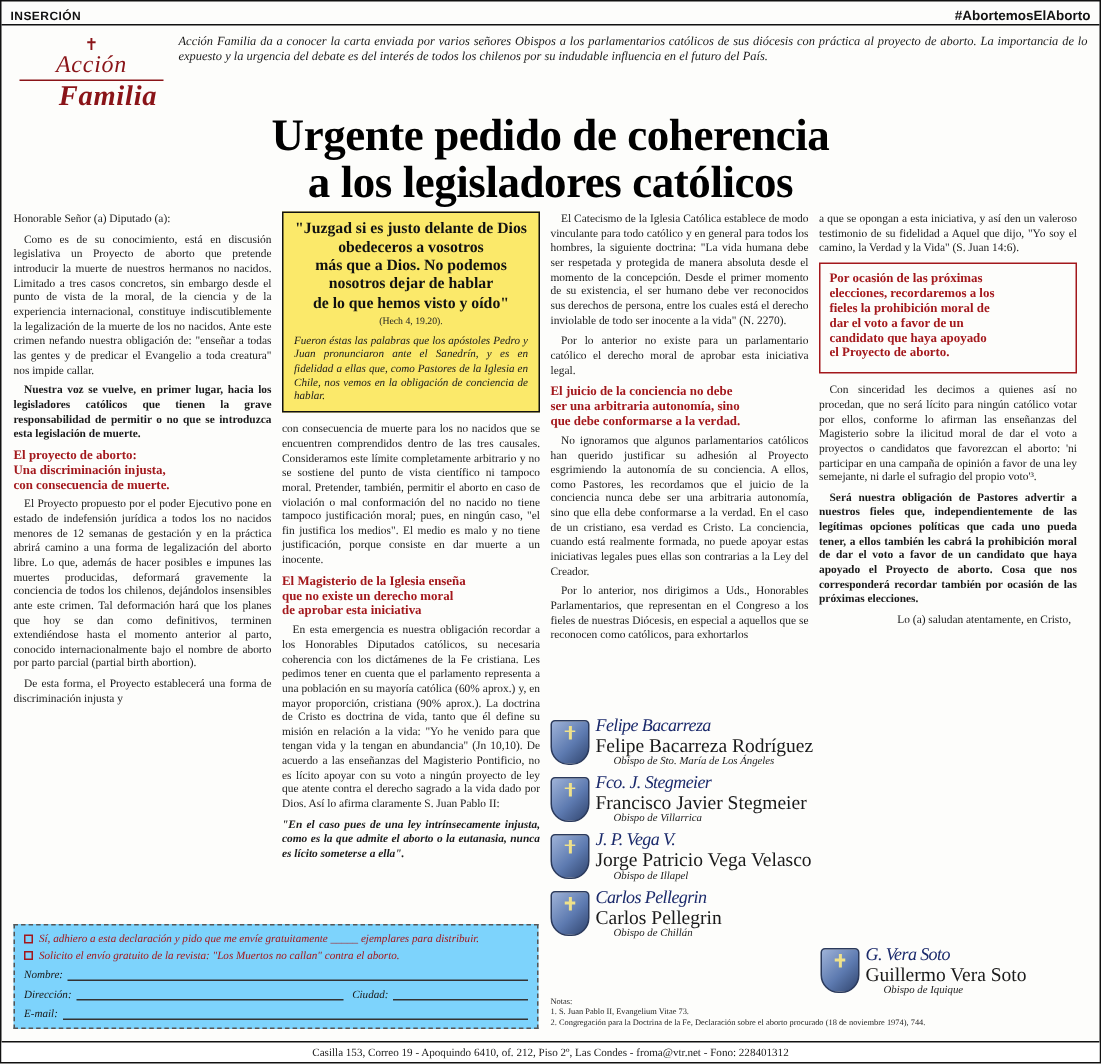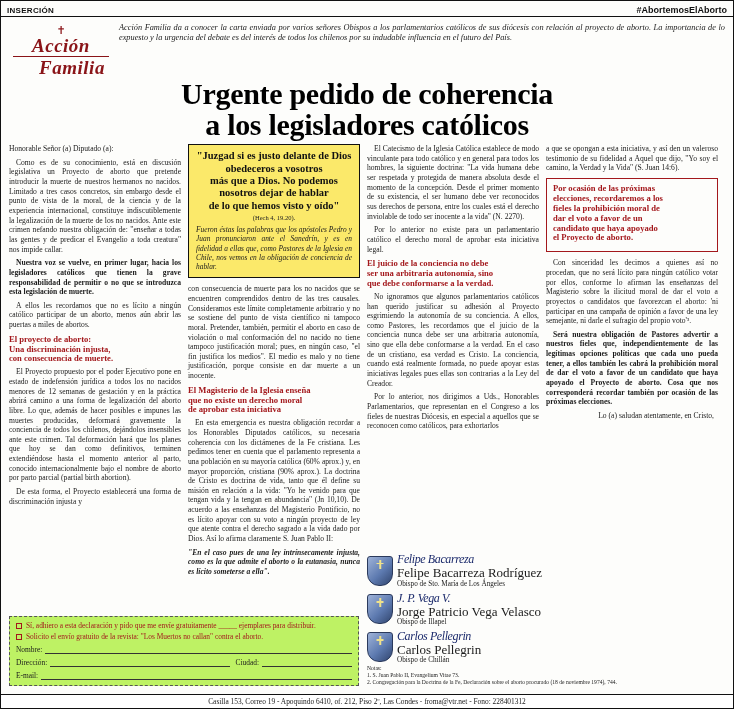--- a/index.html
+++ b/index.html
@@ -39,22 +39,22 @@
     display: flex; gap: 6px; padding: 4px 8px 0 8px;
   }
   .logo {
     width: 104px; flex: 0 0 104px; text-align: center; padding-top: 4px;
   }
   .logo .cross {
     font-size: 11px; color: #8a1418; line-height: 1;
   }
   .logo .accion {
     font-family: "Liberation Serif", serif;
-    font-style: italic; font-weight: bold;
-    font-size: 19px; color: #8a1418; line-height: 1; letter-spacing: .5px;
+    font-style: italic; font-weight: normal;
+    font-size: 16px; color: #8a1418; line-height: 1; letter-spacing: .5px;
   }
   .logo .familia {
     font-family: "Liberation Serif", serif;
     font-style: italic; font-weight: bold;
     font-size: 19px; color: #8a1418; line-height: 1; letter-spacing: .5px;
     margin-left: 22px;
   }
   .logo .rule {
     height: 1px; background: #8a1418; margin: 1px 4px 1px 4px;
   }
@@ -129,21 +129,22 @@
   
   .signblock { text-align: right; font-size: 8px; padding-right: 4px; }
   .signblock .closing { font-size: 7.6px; text-align: right; margin-bottom: 2px;}
   
   .coupon {
     position: absolute;
     left: 8px; bottom: 22px;
     width: 350px;
     border: 1px dashed #555;
     padding: 4px 6px 5px 6px;
-    background: #bef264;
+    background: #7dd3fc;
+    font-style: italic;
   }
   .coupon .line { display: flex; align-items: center; font-size: 7.4px; margin-bottom: 2px;}
   .cbox {
     width: 6px; height: 6px; border: 1px solid #a3181c; display: inline-block;
     margin-right: 4px; flex: 0 0 6px;
   }
   .coupon .red { color: #a3181c; }
   .fieldrow { display: flex; align-items: flex-end; margin-top: 4px; font-size: 7.4px; }
   .fieldrow .lbl { margin-right: 3px; }
   .uline { flex: 1; border-bottom: 1px solid #333; height: 9px; }
@@ -175,21 +176,21 @@
     content: "";
     position: absolute; left: 50%; top: 3px; width: 1.5px; height: 9px;
     background: #f0e28a; transform: translateX(-50%);
   }
   .crest::before {
     content: "";
     position: absolute; left: 50%; top: 6px; width: 7px; height: 1.5px;
     background: #f0e28a; transform: translateX(-50%);
   }
   .bname { font-weight: normal; font-size: 13px; line-height: 1.1; }
-  .brole { font-size: 7.2px; line-height: 1.1; }
+  .brole { font-style: italic; font-size: 7.2px; line-height: 1.1; margin-left: 12px; }
   .sigscript {
     font-style: italic; font-size: 12px; color:#1b2a6b; line-height: 1;
     margin-bottom: 1px; letter-spacing: -.4px;
   }
   .notes {
     position: absolute; left: 366px; bottom: 22px; width: 360px;
     font-size: 5.6px; line-height: 1.25; color: #222;
   }
 </style>
 </head>
@@ -202,35 +203,34 @@
     <span class="hashtag">#AbortemosElAborto</span>
   </div>
 
   <div class="header">
     <div class="logo">
       <div class="cross">✝</div>
       <div class="accion">Acción</div>
       <div class="rule"></div>
       <div class="familia">Familia</div>
     </div>
-    <div class="lede">Acción Familia da a conocer la carta enviada por varios señores Obispos a los parlamentarios católicos de sus diócesis con relación al proyecto de aborto. La importancia de lo expuesto y la urgencia del debate es del interés de todos los chilenos por su indudable influencia en el futuro del País.</div>
+    <div class="lede">Acción Familia da a conocer la carta enviada por varios señores Obispos a los parlamentarios católicos de sus diócesis con práctica al proyecto de aborto. La importancia de lo expuesto y la urgencia del debate es del interés de todos los chilenos por su indudable influencia en el futuro del País.</div>
   </div>
 
   <div class="title">
     <div>Urgente pedido de coherencia</div>
     <div>a los legisladores católicos</div>
   </div>
 
   <div class="cols">
 
     <div class="col">
       <p>Honorable Señor (a) Diputado (a):</p>
       <p class="ind">Como es de su conocimiento, está en discusión legislativa un Proyecto de aborto que pretende introducir la muerte de nuestros hermanos no nacidos. Limitado a tres casos concretos, sin embargo desde el punto de vista de la moral, de la ciencia y de la experiencia internacional, constituye indiscutiblemente la legalización de la muerte de los no nacidos. Ante este crimen nefando nuestra obligación de: "enseñar a todas las gentes y de predicar el Evangelio a toda creatura" nos impide callar.</p>
       <p class="ind bold">Nuestra voz se vuelve, en primer lugar, hacia los legisladores católicos que tienen la grave responsabilidad de permitir o no que se introduzca esta legislación de muerte.</p>
-      <p class="ind">A ellos les recordamos que no es lícito a ningún católico participar de un aborto, menos aún abrir las puertas a miles de abortos.</p>
       <div class="sub">
         <div>El proyecto de aborto:</div>
         <div>Una discriminación injusta,</div>
         <div>con consecuencia de muerte.</div>
       </div>
       <p class="ind">El Proyecto propuesto por el poder Ejecutivo pone en estado de indefensión jurídica a todos los no nacidos menores de 12 semanas de gestación y en la práctica abrirá camino a una forma de legalización del aborto libre. Lo que, además de hacer posibles e impunes las muertes producidas, deformará gravemente la conciencia de todos los chilenos, dejándolos insensibles ante este crimen. Tal deformación hará que los planes que hoy se dan como definitivos, terminen extendiéndose hasta el momento anterior al parto, conocido internacionalmente bajo el nombre de aborto por parto parcial (partial birth abortion).</p>
       <p class="ind">De esta forma, el Proyecto establecerá una forma de discriminación injusta y</p>
     </div>
 
     <div class="col">
@@ -285,34 +285,50 @@
 
   <div class="bishops">
     <div class="bishop">
       <div class="crest"></div>
       <div>
         <div class="sigscript">Felipe Bacarreza</div>
         <div class="bname">Felipe Bacarreza Rodríguez</div>
         <div class="brole">Obispo de Sto. María de Los Ángeles</div>
       </div>
     </div>
+    <div class="bishop right">
+      <div class="crest"></div>
+      <div>
+        <div class="sigscript">Fco. J. Stegmeier</div>
+        <div class="bname">Francisco Javier Stegmeier</div>
+        <div class="brole">Obispo de Villarrica</div>
+      </div>
+    </div>
     <div class="bishop">
       <div class="crest"></div>
       <div>
         <div class="sigscript">J. P. Vega V.</div>
         <div class="bname">Jorge Patricio Vega Velasco</div>
         <div class="brole">Obispo de Illapel</div>
       </div>
     </div>
     <div class="bishop right">
       <div class="crest"></div>
       <div>
         <div class="sigscript">Carlos Pellegrin</div>
         <div class="bname">Carlos Pellegrin</div>
         <div class="brole">Obispo de Chillán</div>
+      </div>
+    </div>
+    <div class="bishop" style="margin-left:180px">
+      <div class="crest"></div>
+      <div>
+        <div class="sigscript">G. Vera Soto</div>
+        <div class="bname">Guillermo Vera Soto</div>
+        <div class="brole">Obispo de Iquique</div>
       </div>
     </div>
   </div>
 
   <div class="notes">
     <span>Notas:</span>
     <div>1. S. Juan Pablo II, Evangelium Vitae 73.</div>
     <div>2. Congregación para la Doctrina de la Fe, Declaración sobre el aborto procurado (18 de noviembre 1974), 744.</div>
   </div>
 

